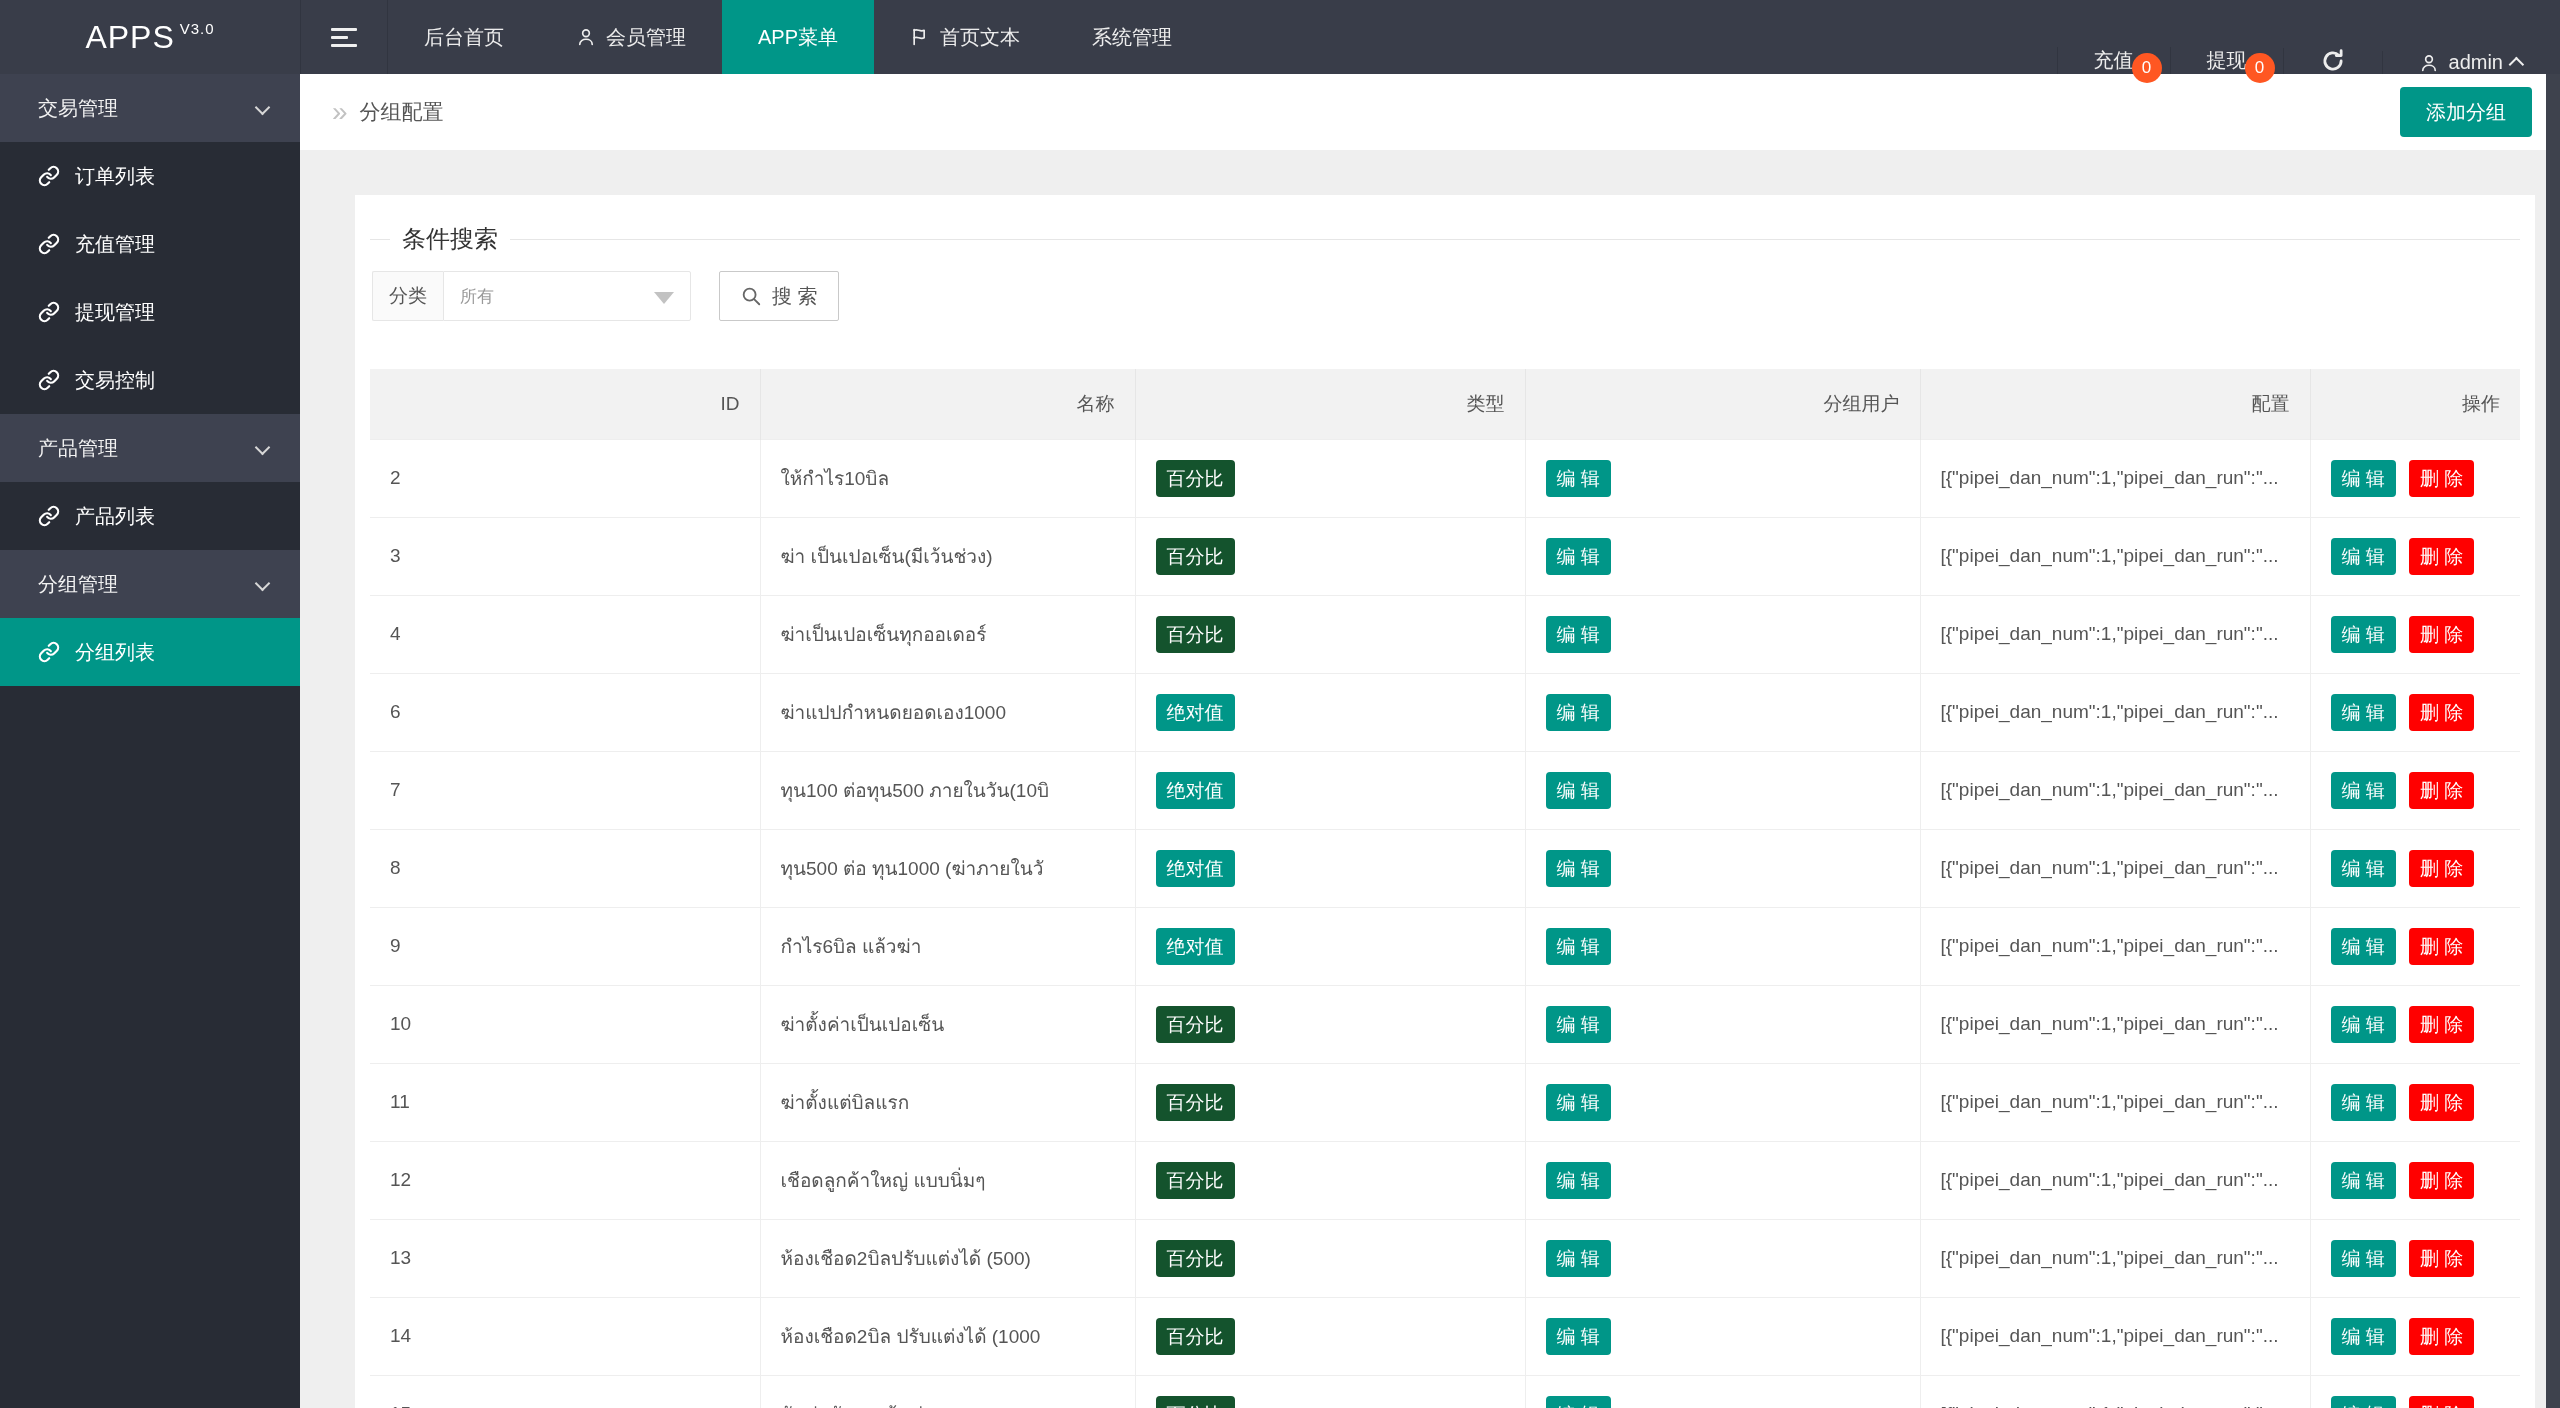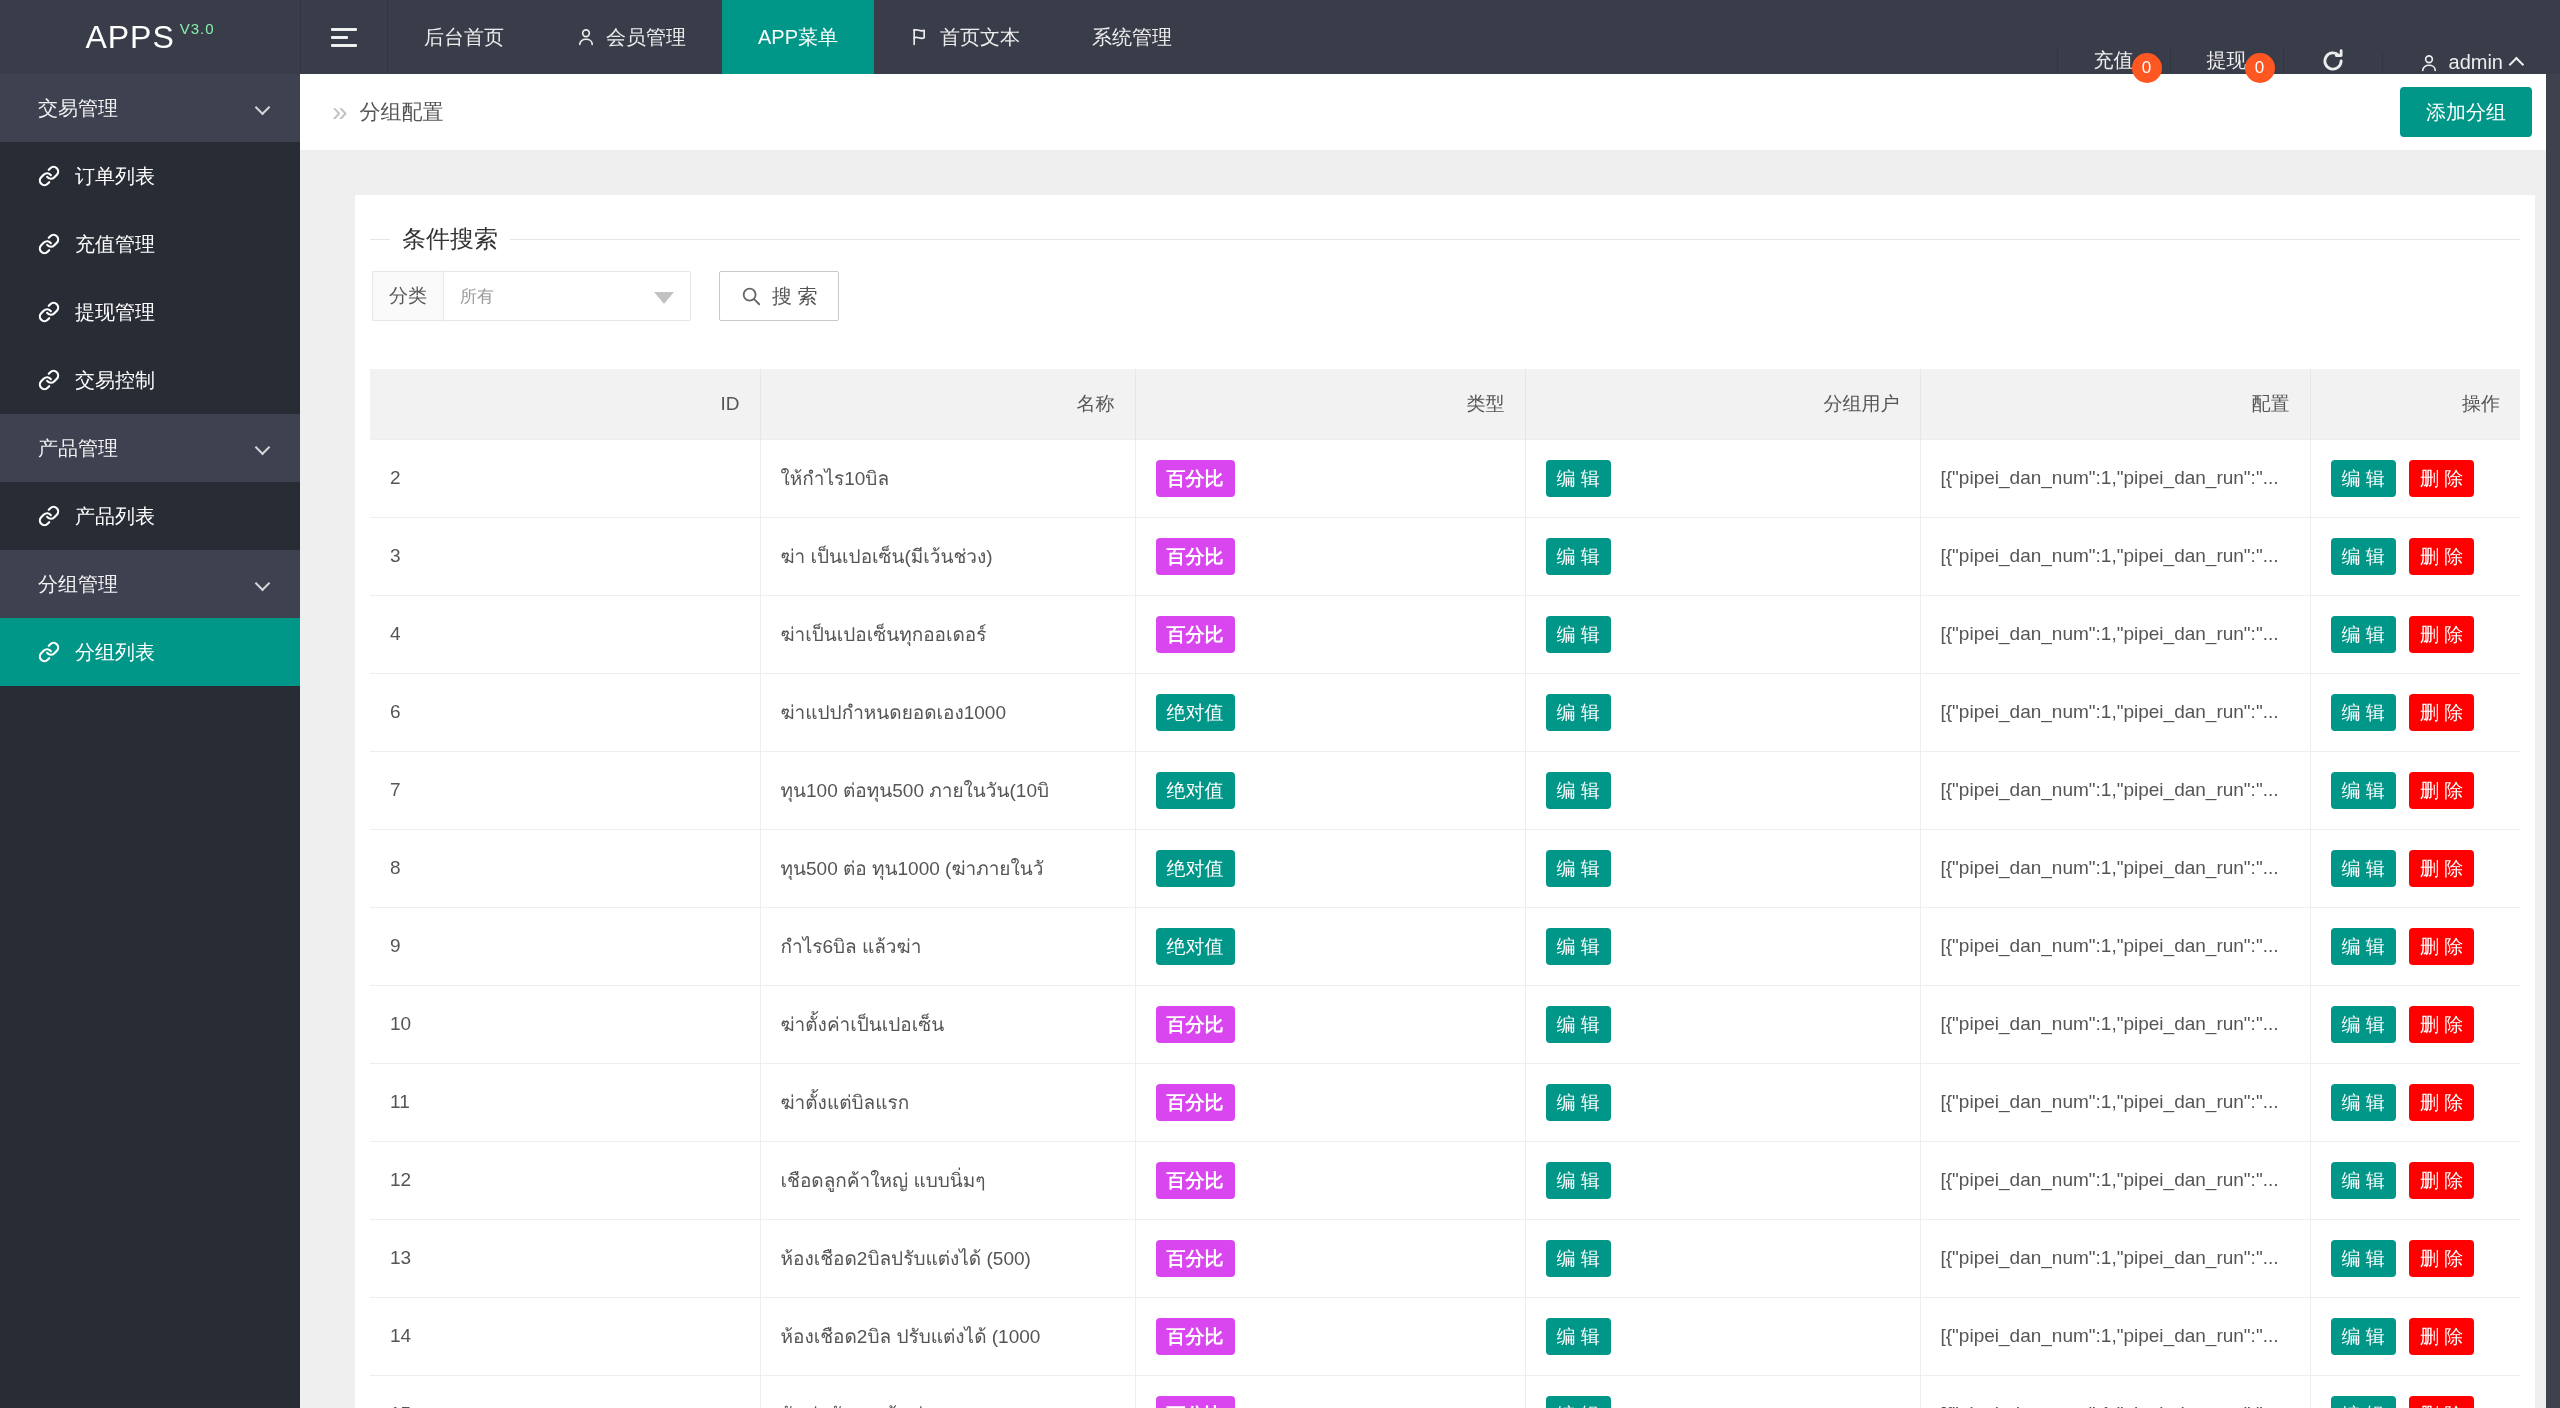--- a/index.html
+++ b/index.html
@@ -7,21 +7,21 @@
   body {
     font-family:"Liberation Sans","DejaVu Sans",sans-serif;
     background:#efefef; position:relative; color:#555;
   }
 
   
   .navbar { position:absolute; top:0; left:0; width:2560px; height:74px;
     background:#393D49; display:flex; align-items:stretch; z-index:20; }
   .logo { width:300px; display:flex; align-items:center; justify-content:center;
     color:#ffffff; font-size:32px; letter-spacing:1px; }
-  .logo .ver { font-size:15px; margin-left:5px; transform:translateY(-9px); color:#86efac; }
+  .logo .ver { font-size:15px; margin-left:5px; transform:translateY(-9px); color:#ffffff; }
   .nav-item { display:flex; align-items:center; gap:10px; padding:14px 36px;
     color:#ededed; font-size:20px; cursor:pointer; white-space:nowrap; }
   .nav-item.active { background:#009688; color:#fff; }
   .hamburger { border-left:1px solid #313540; border-right:1px solid #313540; padding:0 30px; }
   .ham-icon { display:flex; flex-direction:column; gap:5px; width:26px; }
   .ham-icon i { display:block; height:3px; background:#f0f0f0; border-radius:1px; }
   .ham-icon i:nth-child(2){ width:17px; }
   .nav-right { margin-left:auto; display:flex; align-items:flex-end; }
   .nav-right .nav-item { position:relative; border-left:1px solid #313540; padding:0 36px; }
   .num-badge { position:absolute; top:6px; right:8px; min-width:30px; height:30px;
@@ -81,21 +81,21 @@
   table.grid { border-collapse:collapse; width:2150px; margin-top:48px; table-layout:fixed; }
   table.grid th { height:70px; background:#f2f2f2; font-weight:normal; text-align:right;
     padding:0 20px; font-size:19px; color:#555; border-right:1px solid #e6e6e6; }
   table.grid th:last-child { border-right:none; }
   table.grid td { height:78px; padding:0 20px; border-top:1px solid #eeeeee;
     border-right:1px solid #eeeeee; font-size:19px; color:#555; white-space:nowrap;
     overflow:hidden; }
   table.grid td:last-child { border-right:none; }
   .badge, .btn-sm { display:inline-block; height:37px; line-height:37px; padding:0 11px;
     border-radius:4px; color:#fff; font-size:19px; white-space:nowrap; }
-  .badge.percent { background:#d946ef;font-weight:bold; }
+  .badge.percent { background:#14532d; }
   .badge.absolute { background:#009688; }
   .btn-sm { cursor:pointer; }
   .btn-teal { background:#009688;text-align:right; }
   .btn-red { background:#FF0000; margin-left:8px; }
   .cfg { color:#555; }
 
   
   .scroll-strip { position:absolute; right:0; top:74px; width:14px; height:1334px;
     background:#3E424D; z-index:30; }
 </style>

